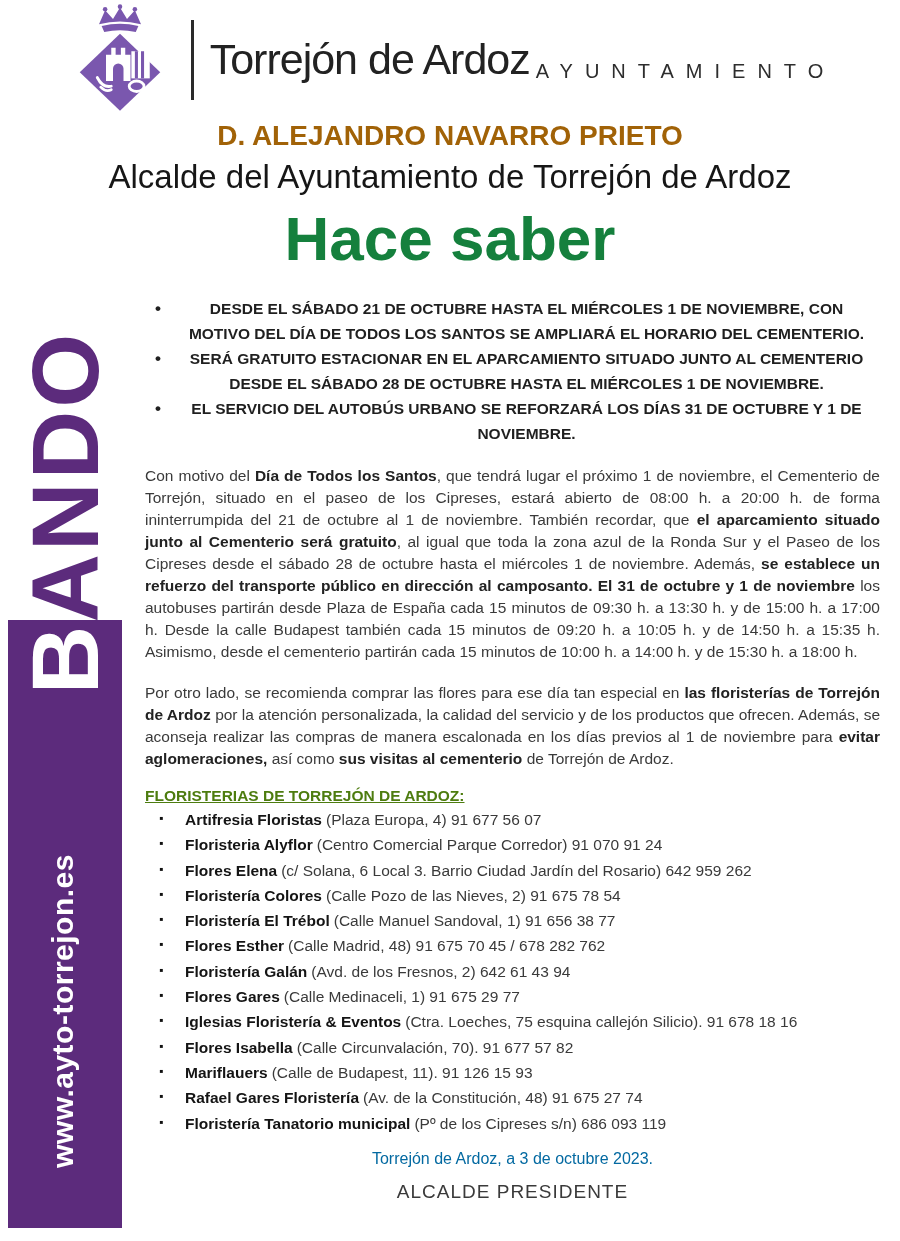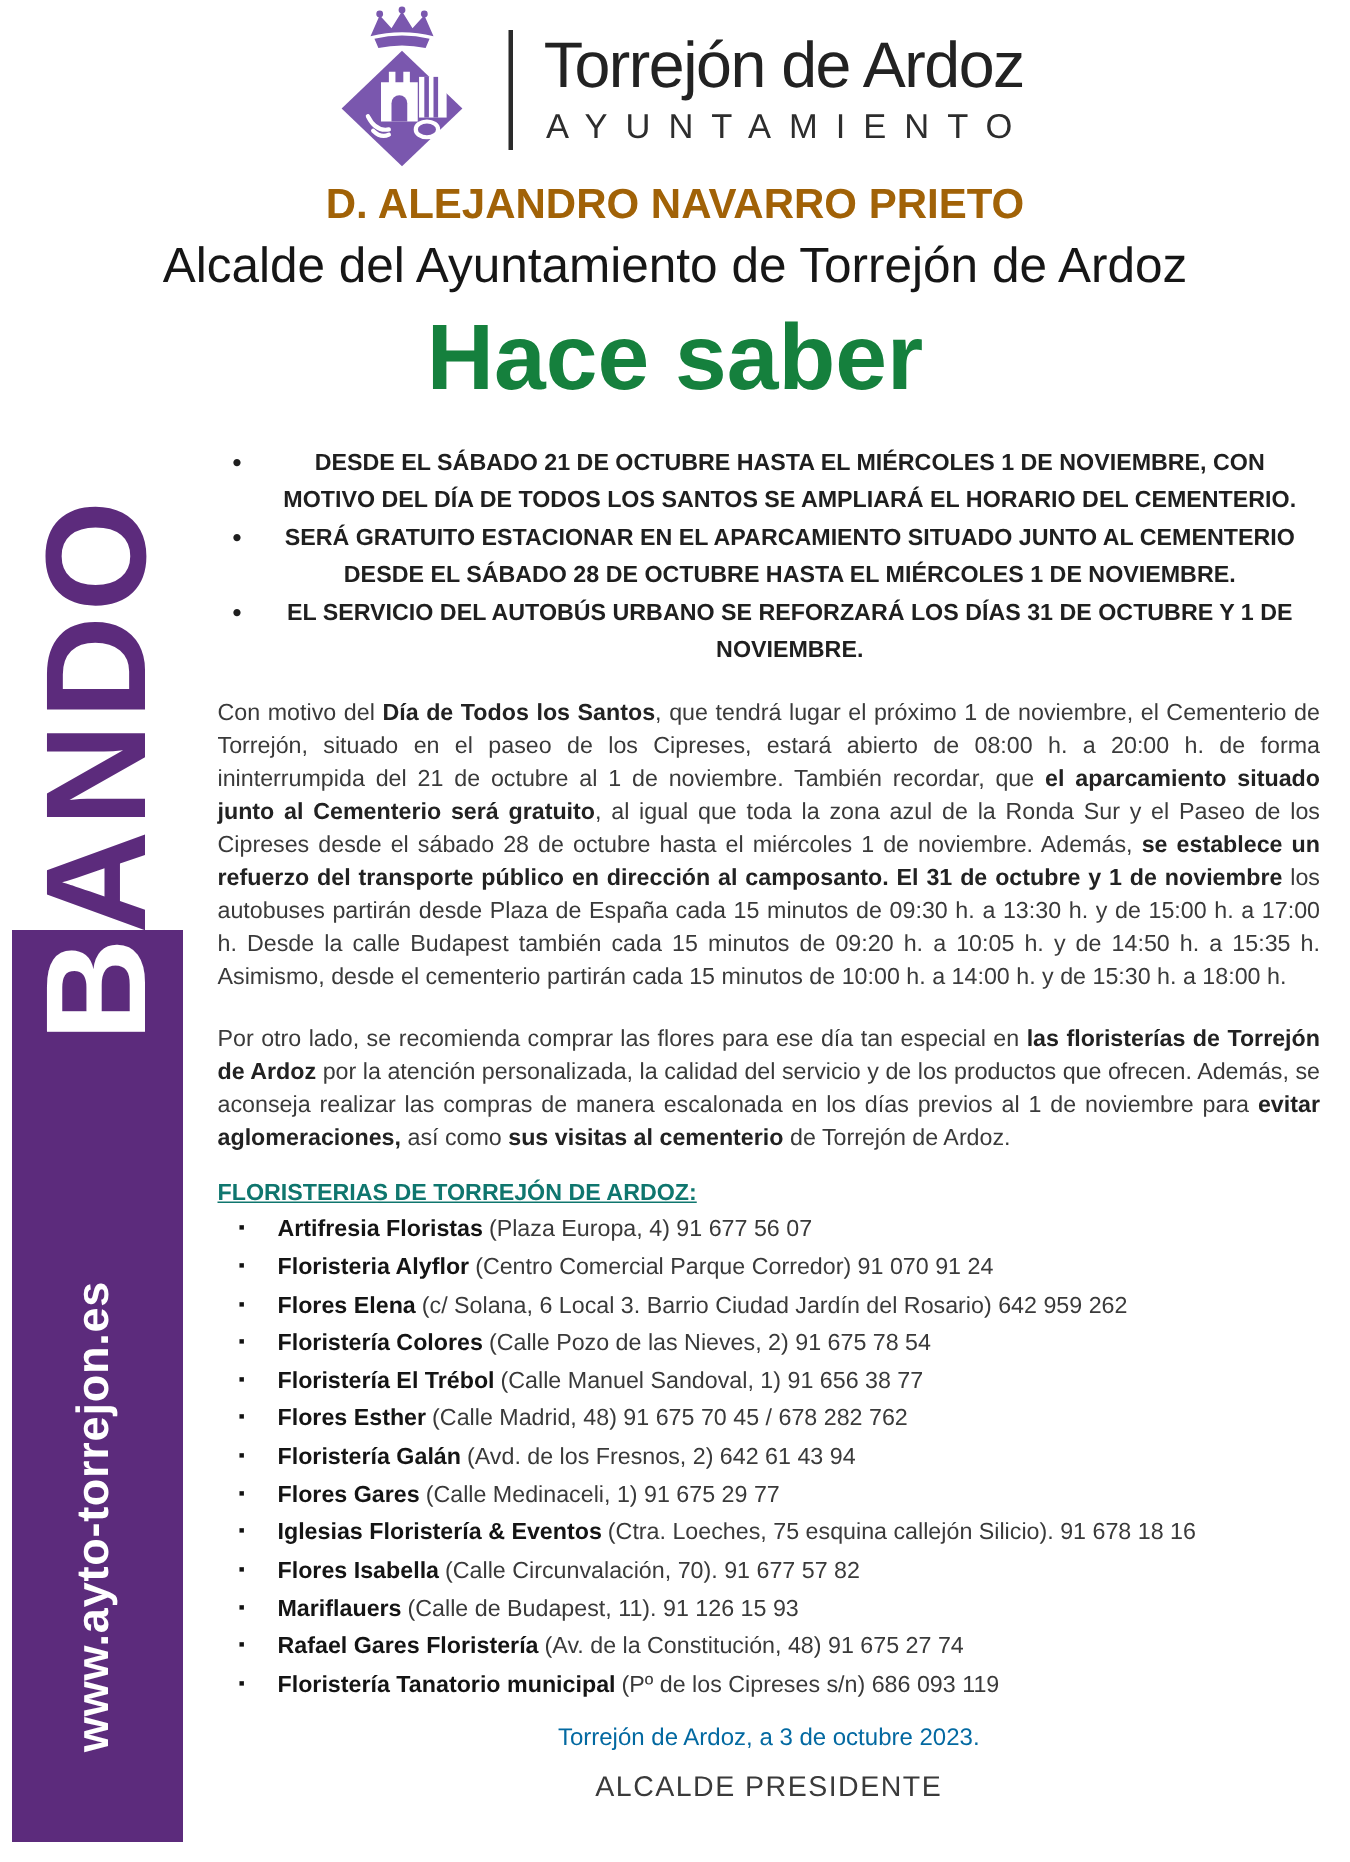--- a/index.html
+++ b/index.html
@@ -3,23 +3,23 @@
 <meta charset="utf-8">
 <style>
   html,body{margin:0;padding:0;background:#fff;}
   .page{position:relative;width:900px;height:1241px;background:#ffffff;overflow:hidden;
         font-family:"Liberation Sans",sans-serif;color:#333;}
 
   
   .logo-row{position:absolute;top:4px;left:0;right:0;display:flex;justify-content:center;
             align-items:center;gap:16px;}
   .logo-divider{width:3px;height:80px;background:#2a2a2a;}
-  .logo-text{display:flex;flex-direction:column;align-items:center;}
+  .logo-text{display:flex;flex-direction:row;align-items:flex-end;}
   .logo-title{font-size:43px;font-weight:500;color:#222;letter-spacing:-1px;line-height:1.05;}
-  .logo-sub{font-size:23px;color:#2d2d2d;letter-spacing:12px;margin-top:3px;text-indent:6px;}
+  .logo-sub{font-size:20px;color:#2d2d2d;letter-spacing:12px;margin-top:3px;text-indent:6px;}
 
   
   .mayor-name{position:absolute;top:120px;left:0;right:0;text-align:center;
               font-size:28px;font-weight:bold;color:#a16207;letter-spacing:0;}
   .mayor-role{position:absolute;top:158px;left:0;right:0;text-align:center;
               font-size:33px;font-weight:normal;color:#161616;}
   .hace-saber{position:absolute;top:203px;left:0;right:0;text-align:center;
               font-size:62px;font-weight:bold;color:#15803d;letter-spacing:0;}
 
   
@@ -33,21 +33,21 @@
         text-align:center;white-space:nowrap;letter-spacing:0.5px;}
 
   
   .content{position:absolute;left:145px;top:296px;width:735px;}
   .notices{list-style:none;margin:0;padding:0;font-weight:bold;color:#1f1f1f;
            font-size:15.5px;line-height:25px;}
   .notice{position:relative;text-align:center;padding:0 6px 0 34px;}
   .ndot{position:absolute;left:10px;top:0;font-size:17px;}
   .para{margin:19px 0 0 0;text-align:justify;font-size:15.5px;line-height:22px;color:#3a3a3a;}
   .para b{color:#222;}
-  .fl-heading{margin:17px 0 2px 0;font-size:15.5px;font-weight:bold;color:#0f766e;
+  .fl-heading{margin:17px 0 2px 0;font-size:15.5px;font-weight:bold;color:#4d7c0f;
               text-decoration:underline;}
   .fl-list{list-style:none;margin:2px 0 0 0;padding:0;font-size:15.5px;line-height:25.3px;color:#3a3a3a;}
   .fl{position:relative;padding-left:40px;}
   .fdot{position:absolute;left:14px;top:-1px;font-size:12px;color:#111;}
   .fl b{color:#141414;margin-right:4px;}
 
   .date-line{margin:14px 0 0 0;text-align:center;font-size:16px;color:#0369a1;}
   .signer-role{margin:13px 0 0 0;text-align:center;font-size:19px;color:#3a3a3a;letter-spacing:1px;}
 </style>
 </head>

